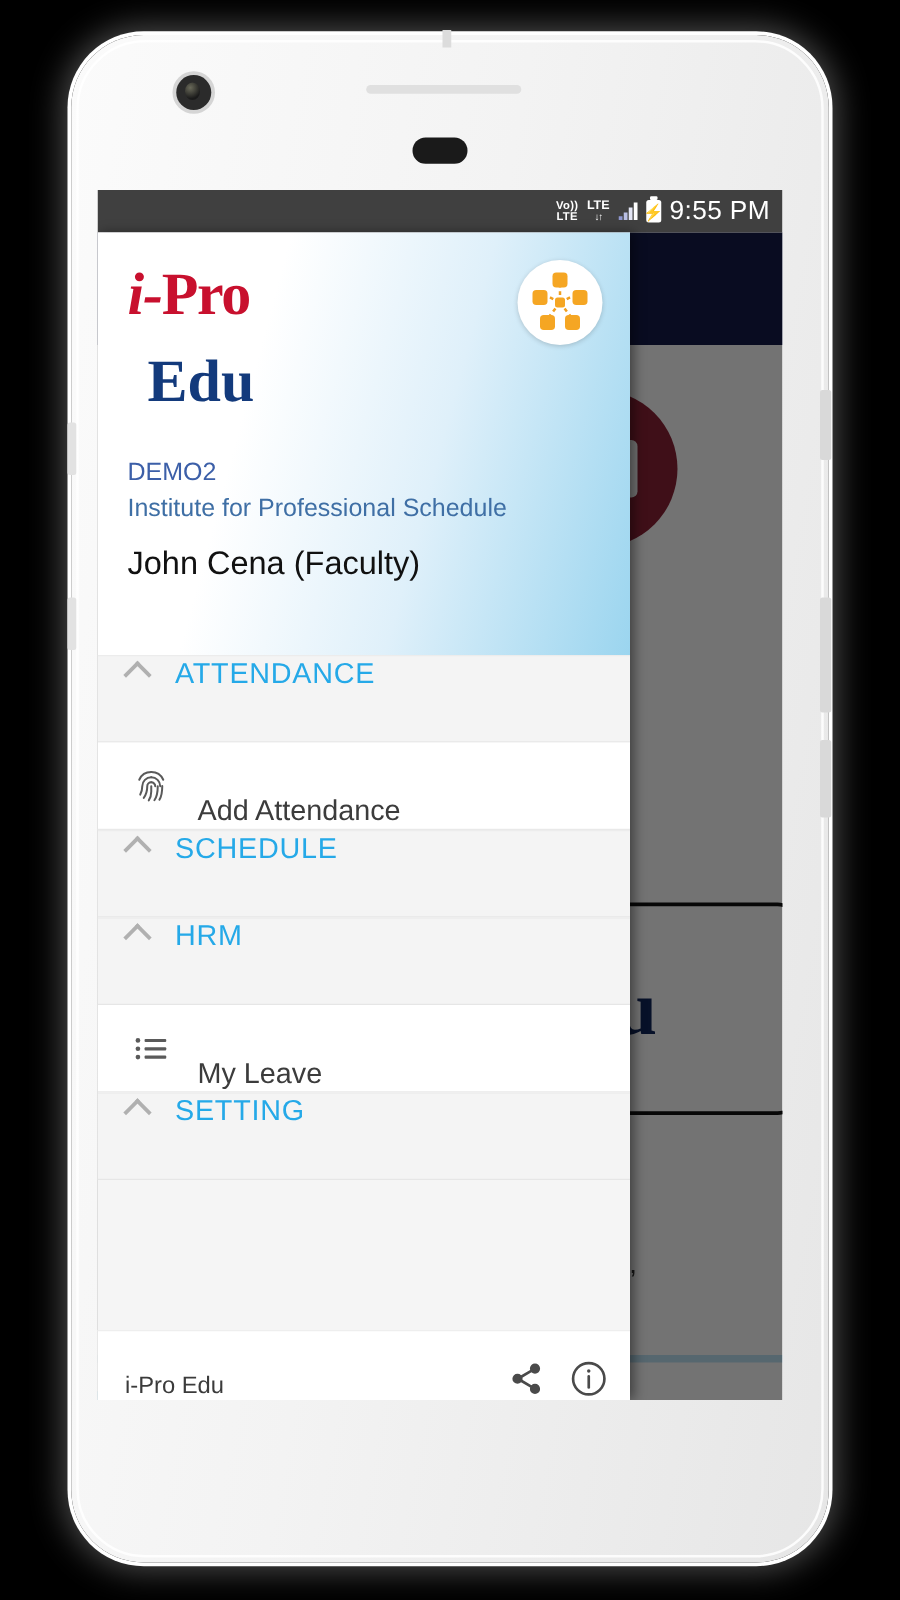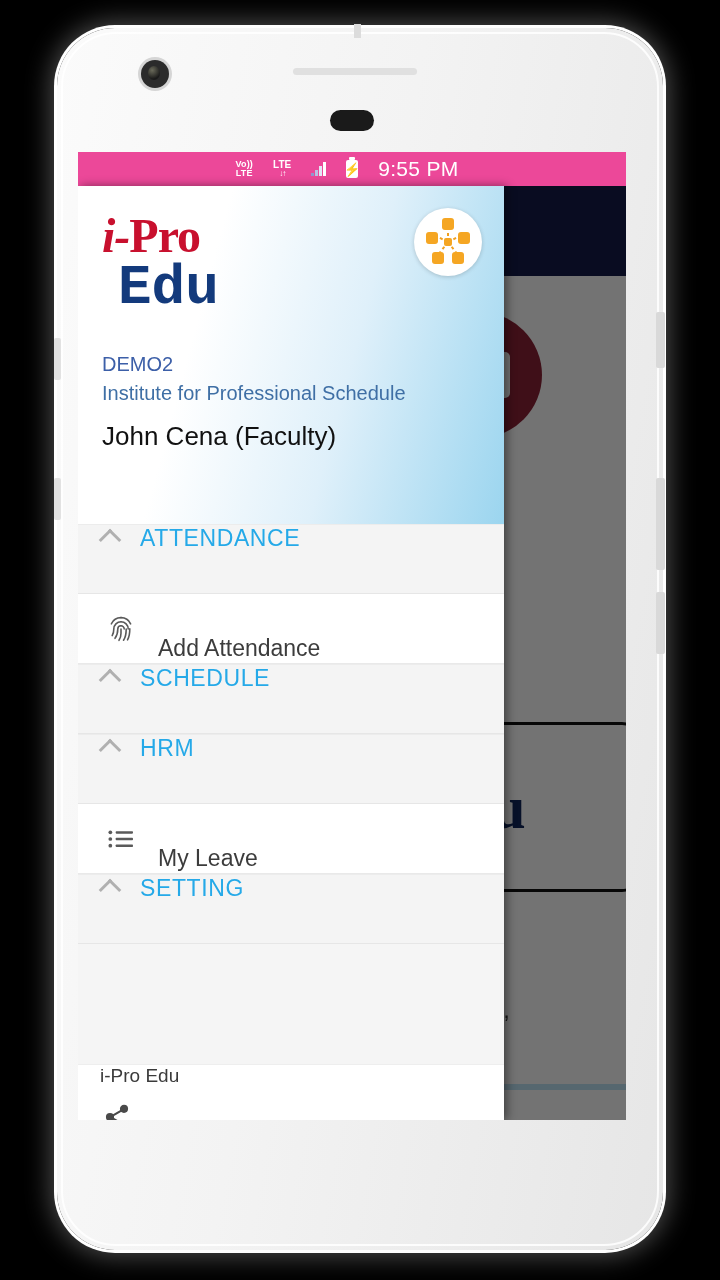--- a/index.html
+++ b/index.html
@@ -50,23 +50,23 @@
 
   
   .screen{
     position:absolute; left:78px; top:152px; width:548px; height:968px;
     overflow:hidden; background:#ffffff;
   }
 
   
   .statusbar{
     position:absolute; left:0; top:0; width:100%; height:34px;
-    background:#ec4899;
-    display:flex; align-items:center; justify-content:center;
-    padding-right:10px; gap:20px;
+    background:#404040;
+    display:flex; align-items:center; justify-content:flex-end;
+    padding-right:10px; gap:7px;
   }
   .volte{ display:flex; flex-direction:column; align-items:center; line-height:.95;
     color:#fff; font-size:9px; font-weight:bold; letter-spacing:.2px; }
   .lte-blk{ display:flex; flex-direction:column; align-items:center; line-height:1;
     color:#fff; font-size:10px; font-weight:bold; }
   .lte-arrows{ font-size:8px; letter-spacing:-1px; }
   .signal{ display:flex; align-items:flex-end; gap:1px; height:14px; }
   .signal i{ display:block; width:3px; background:#b9bfe4; }
   .signal i:nth-child(1){ height:3px; background:#8f97cf;}
   .signal i:nth-child(2){ height:6px; background:#b9bfe4;}
@@ -123,21 +123,21 @@
     display:flex; flex-direction:column;
   }
   .drawer-header{
     position:relative; height:338px; flex:0 0 338px;
     background:linear-gradient(105deg,#ffffff 0%,#ffffff 30%,#dff0fa 62%,#9bd5ef 100%);
     padding:26px 29px 0 24px;
   }
   .brand{ font-family:"Liberation Serif", serif; font-weight:bold; line-height:1.0; }
   .brand .l1{ font-size:48px; color:#c8102e; font-style:italic; letter-spacing:-1px; }
   .brand .l1 .pro{ font-style:normal; }
-  .brand .l2{ font-size:56px; color:#133a7c; margin-left:16px;font-family:Liberation Mono, monospace; }
+  .brand .l2{ font-size:48px; color:#133a7c; margin-top:22px; margin-left:16px; }
 
   .hub-badge{
     position:absolute; right:22px; top:22px; width:68px; height:68px; border-radius:50%;
     background:#ffffff; box-shadow:0 1px 4px rgba(0,0,0,.18);
   }
   .hub-badge svg{ position:absolute; left:0; top:0; }
 
   .hdr-org{ margin-top:34px; font-size:20px; color:#3c5fa8; line-height:1.45; }
   .hdr-org .org2{ color:#3f6fa5; }
   .hdr-user{ margin-top:13px; font-size:26px; color:#111; }
@@ -162,22 +162,22 @@
   }
   .menu-item .mi-icon{ width:38px; height:38px; flex:0 0 38px;
     display:flex; align-items:center; justify-content:center; }
   .menu-item .mi-label{ font-size:23px; color:#3c3c3c;margin-top:40px; }
 
   .drawer-foot-accent{ height:7px; background:#bfe5f5; flex:0 0 7px; }
 
   
   .bottombar{
     position:absolute; left:0; bottom:0; width:426px; height:56px;
-    background:#fff; display:flex; align-items:flex-start;
-    padding:0 16px 0 22px; gap:16px; border-top:1px solid #eee;flex-direction:column;
+    background:#fff; display:flex; align-items:flex-end;
+    padding:0 16px 0 22px; gap:16px; border-top:1px solid #eee;
   }
   .bottombar .bb-title{ flex:1; font-size:19px; color:#3b3b3b; }
   .bb-icon{ width:34px; height:34px; display:flex; align-items:center; justify-content:center; }
 </style>
 </head>
 <body>
 
 <div id="stage">
 
   <div class="phone-body"></div>

